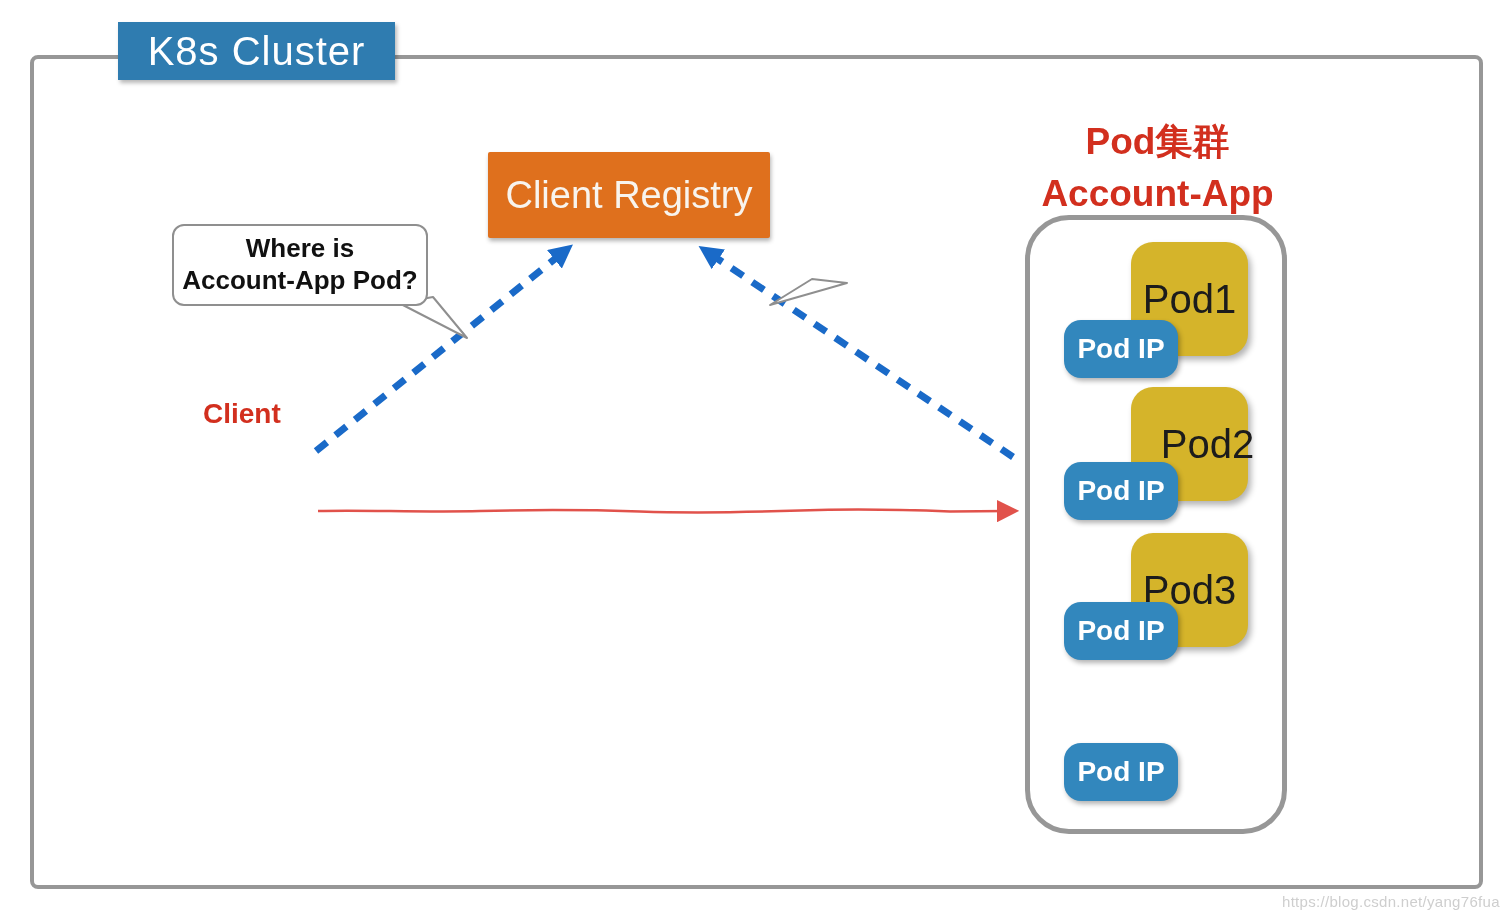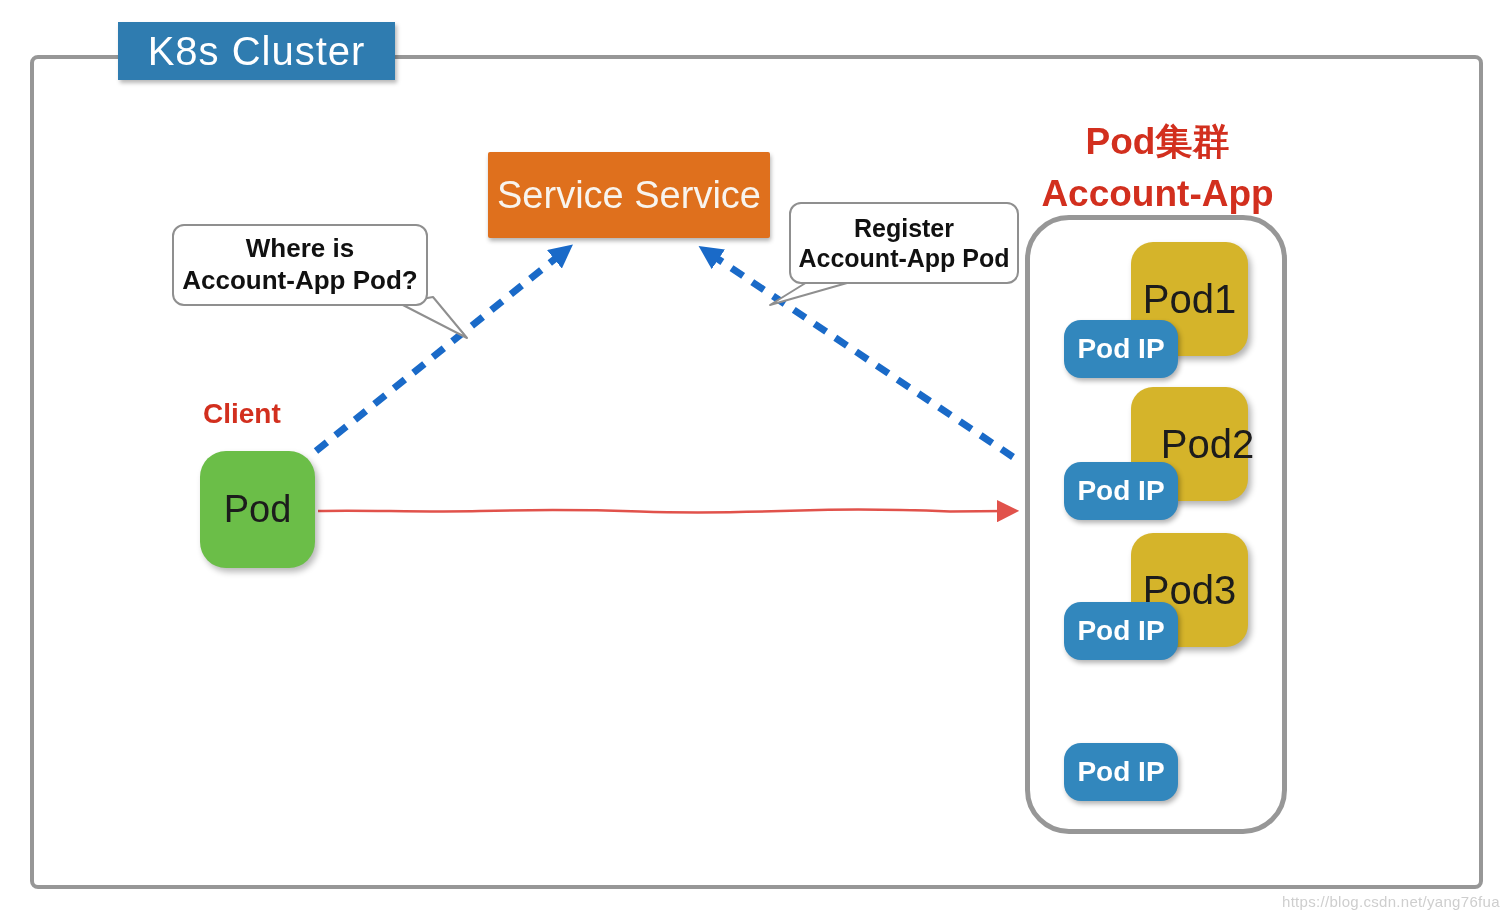--- a/index.html
+++ b/index.html
@@ -129,35 +129,28 @@
 
     <line class="dashed-arrow" x1="316" y1="451" x2="566" y2="250" marker-end="url(#blueHead)"></line>
 
     <line class="dashed-arrow" x1="1013" y1="457" x2="706" y2="251" marker-end="url(#blueHead)"></line>
 
     <polygon class="bubble-tail" points="399,303 433,297 467,338"></polygon>
     <polygon class="bubble-tail" points="812,279 847,283 770,305"></polygon>
   </svg>
 
   <div class="service-registry">
-    <span>Service Service</span>
+    <span>Client Registry</span>
   </div>
 
   <div class="client-heading">Client</div>
-  <div class="client-pod">
-    <span>Pod</span>
-  </div>
 
   <div class="speech-bubble bubble-where">
     <span>Where is</span>
     <span>Account-App Pod?</span>
-  </div>
-  <div class="speech-bubble bubble-register">
-    <span>Register</span>
-    <span>Account-App Pod</span>
   </div>
 
   <div class="account-app-title">
     <div>Pod集群</div>
     <div>Account-App</div>
   </div>
   <div class="pod-cluster"></div>
 
   <div class="pod-node pod1">
     <span>Pod1</span>

